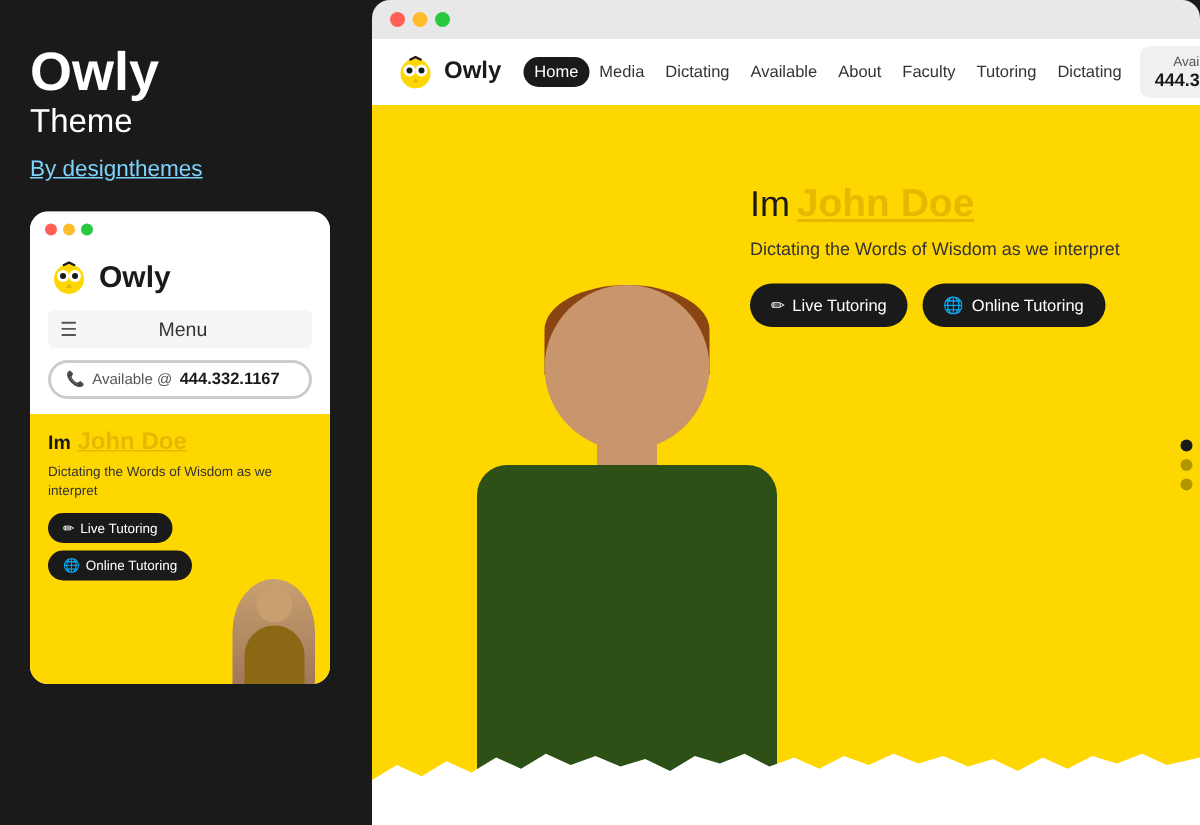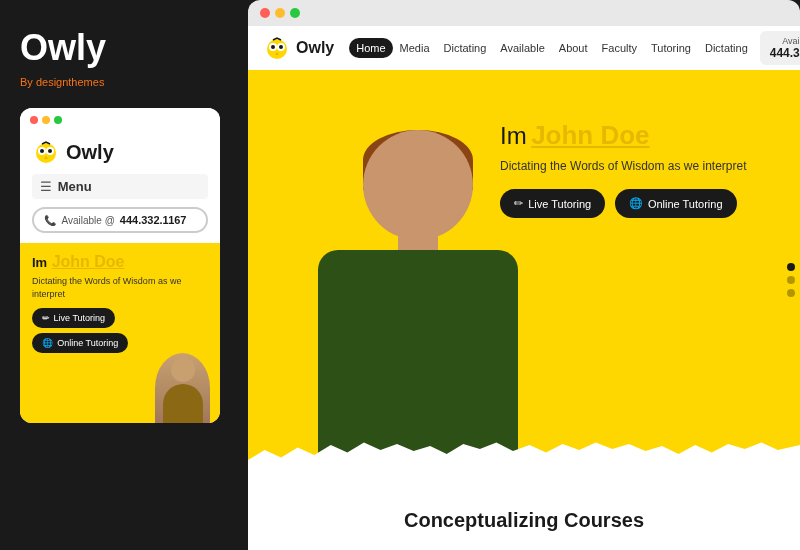--- a/index.html
+++ b/index.html
@@ -29,23 +29,24 @@
       line-height: 1;
     }
     .sidebar-subtitle {
       color: #fff;
       font-size: 22px;
       font-weight: 400;
       line-height: 1.2;
       margin-top: 2px;
     }
     .sidebar-by {
-      color: #f97316;
-      font-size: 11px;
+      color: #7dd3fc;
+      font-size: 15px;
       margin-top: 10px;
+      text-decoration: underline;
     }
 
     
     .phone-mockup {
       margin-top: 20px;
       width: 200px;
       background: #fff;
       border-radius: 12px;
       overflow: hidden;
       position: relative;
@@ -85,21 +86,21 @@
     .phone-menu-row {
       display: flex;
       align-items: center;
       gap: 6px;
       background: #f5f5f5;
       border-radius: 4px;
       padding: 5px 8px;
       margin-bottom: 8px;
     }
     .hamburger-icon { font-size: 13px; color: #555; }
-    .phone-menu-label { font-size: 13px; color: #333; font-weight: 700; }
+    .phone-menu-label { font-size: 13px; color: #333; font-weight: 400; margin-left: 48px; }
 
     .phone-phone-row {
       border: 2px solid #ccc;
       border-radius: 20px;
       padding: 5px 10px;
       display: flex;
       align-items: center;
       gap: 5px;
       margin-bottom: 10px;
     }
@@ -433,20 +434,21 @@
     .owl-svg {
       width: 28px;
       height: 28px;
     }
   </style>
 </head>
 <body>
 
 <div class="sidebar">
   <div class="sidebar-title">Owly</div>
+  <div class="sidebar-subtitle">Theme</div>
   <div class="sidebar-by">By designthemes</div>
 
   <div class="phone-mockup">
     <div class="phone-top-bar">
       <span class="phone-dot red"></span>
       <span class="phone-dot yellow"></span>
       <span class="phone-dot green"></span>
     </div>
     <div class="phone-content">
       <div class="phone-logo-row">
@@ -565,19 +567,13 @@
 
     <div class="nav-dots">
       <div class="nav-dot active"></div>
       <div class="nav-dot"></div>
       <div class="nav-dot"></div>
     </div>
 
     <div class="torn-paper"></div>
   </div>
 
-  <div class="courses-section">
-    <div class="courses-title">
-      <span>Conceptualizing Courses</span>
-      <div class="courses-highlight"></div>
-    </div>
-  </div>
 </div>
 
 </body></html>

